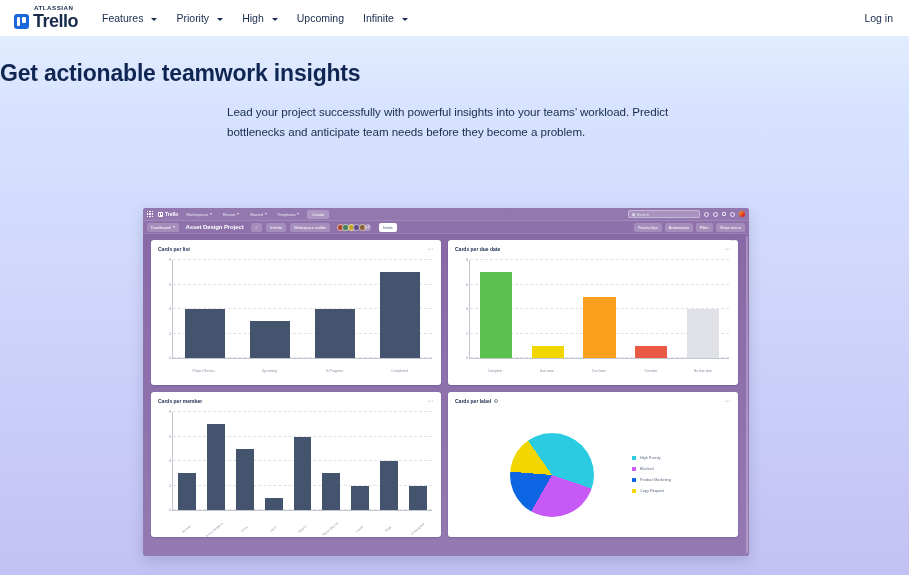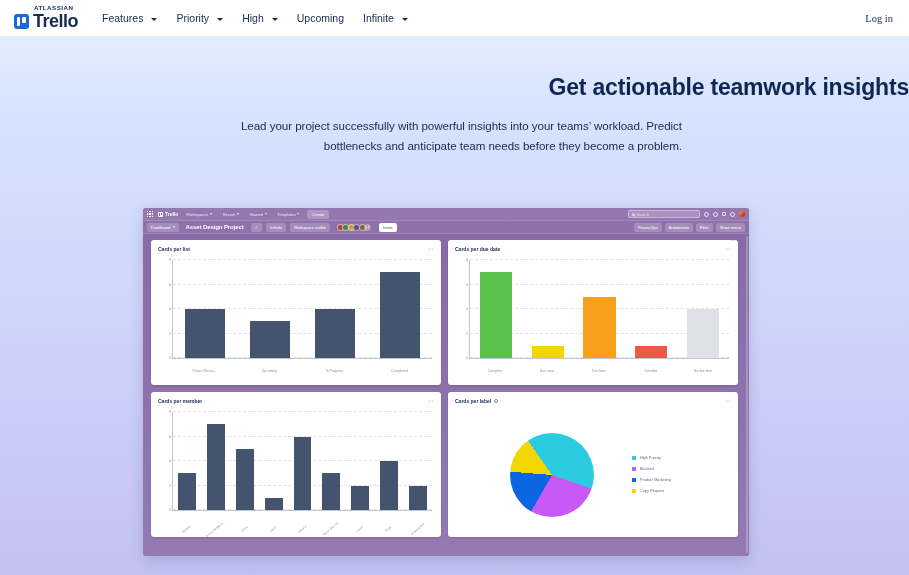--- a/index.html
+++ b/index.html
@@ -46,30 +46,30 @@
   .nav-links { display: flex; align-items: center; gap: 19px; }
   .nav-item {
     font-size: 10.5px; color: #172B4D; display: flex; align-items: center;
     gap: 8px; cursor: pointer; white-space: nowrap;
   }
   .caret {
     width: 0; height: 0; border-left: 3px solid transparent;
     border-right: 3px solid transparent; border-top: 3.6px solid #172B4D;
     margin-top: 2px;
   }
-  .nav-right { margin-left: auto; display: flex; align-items: center; height: 100%; font-family: Liberation Serif, serif; }
+  .nav-right { margin-left: auto; display: flex; align-items: center; height: 100%; }
   .login { font-size: 10.5px; color: #172B4D; padding: 0 16px; cursor: pointer; }
   .cta {
     background: #0C66E4; color: #fff; font-size: 10.5px;
     height: 36px; display: flex; align-items: center; padding: 0 16px;
     cursor: pointer; white-space: nowrap;
   }
 
   
-  .hero { text-align: right; padding-top: 38px; }
+  .hero { text-align: left; padding-top: 24px; }
   .hero h1 {
     font-size: 23px; color: #0F2552; font-weight: bold; letter-spacing: -0.2px;
   }
   .hero p {
     font-size: 11.6px; color: #172B4D; line-height: 20px;
     width: 455px; margin: 15px auto 2px; letter-spacing: -0.05px;
   }
 
   
   .shot {

